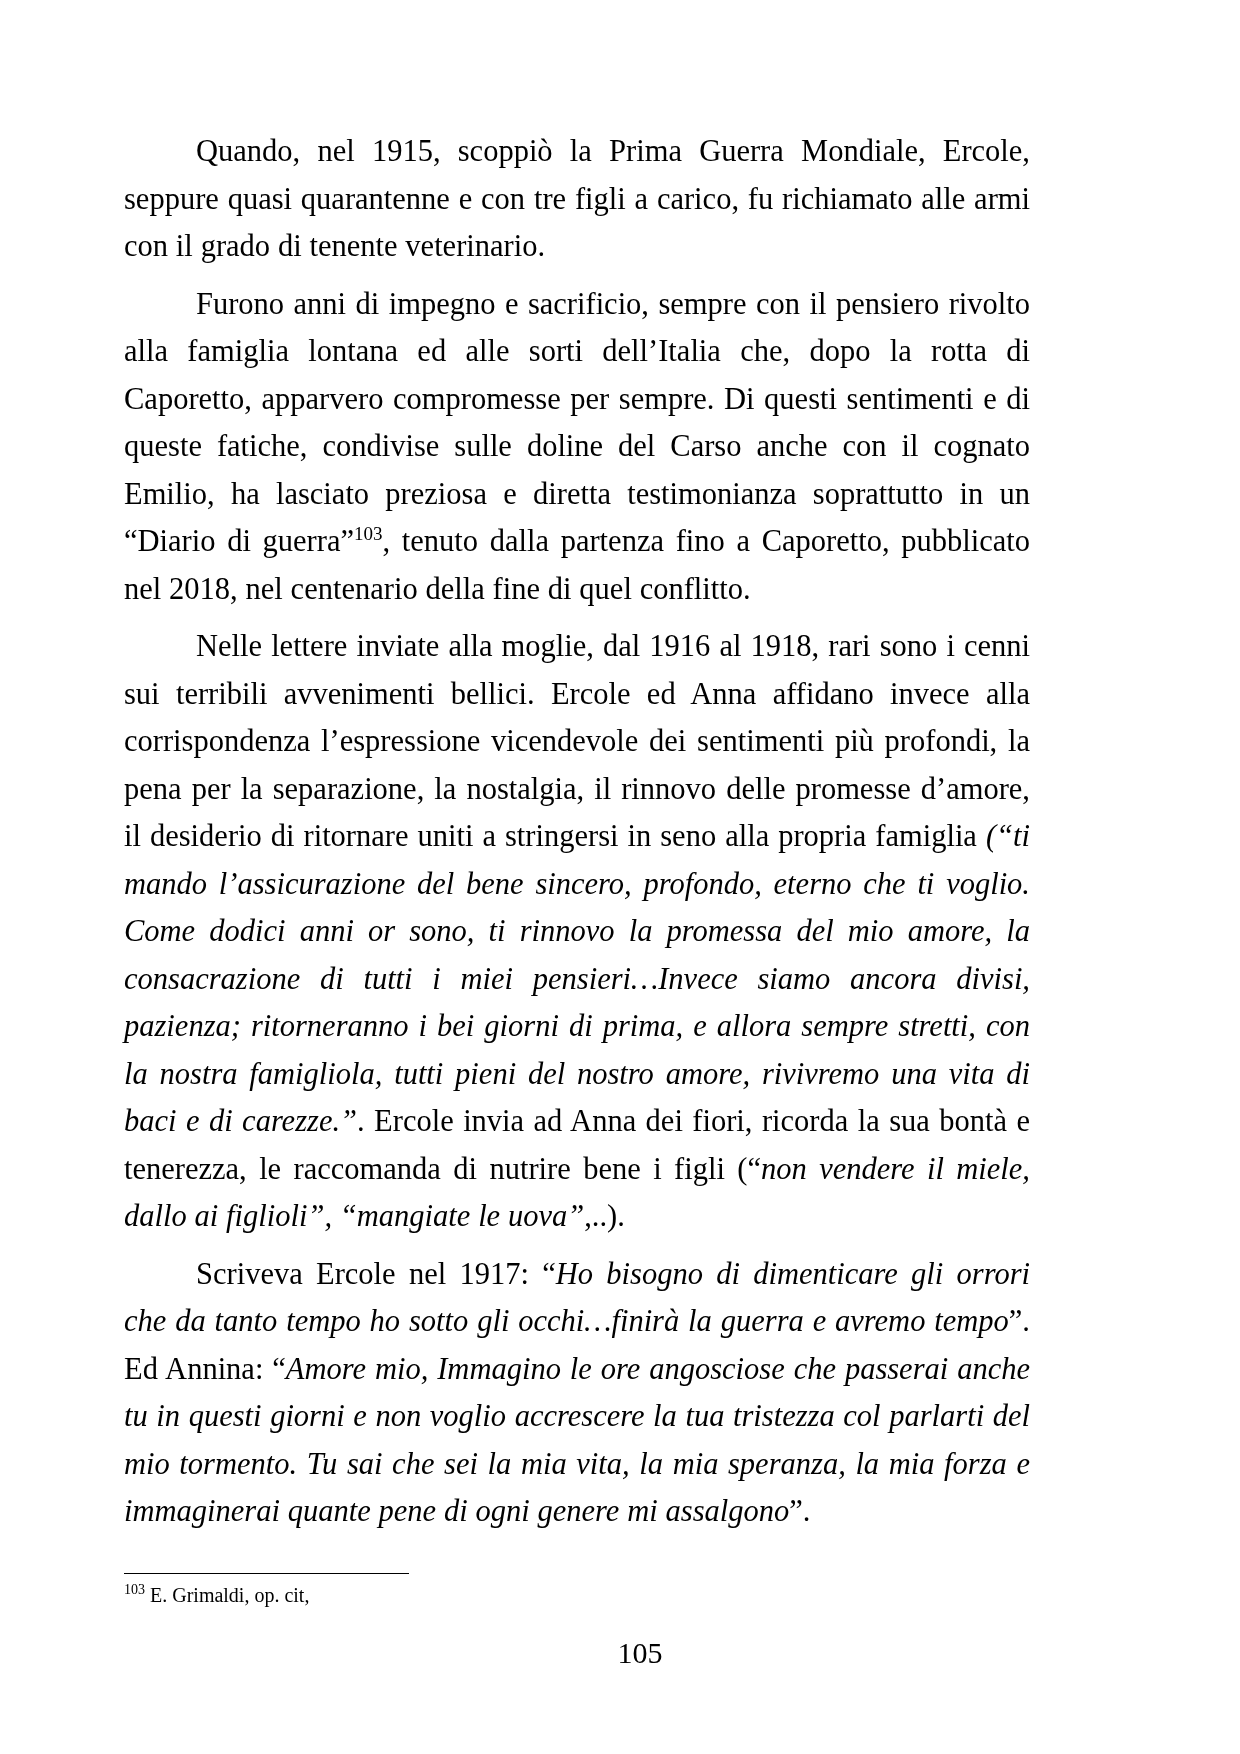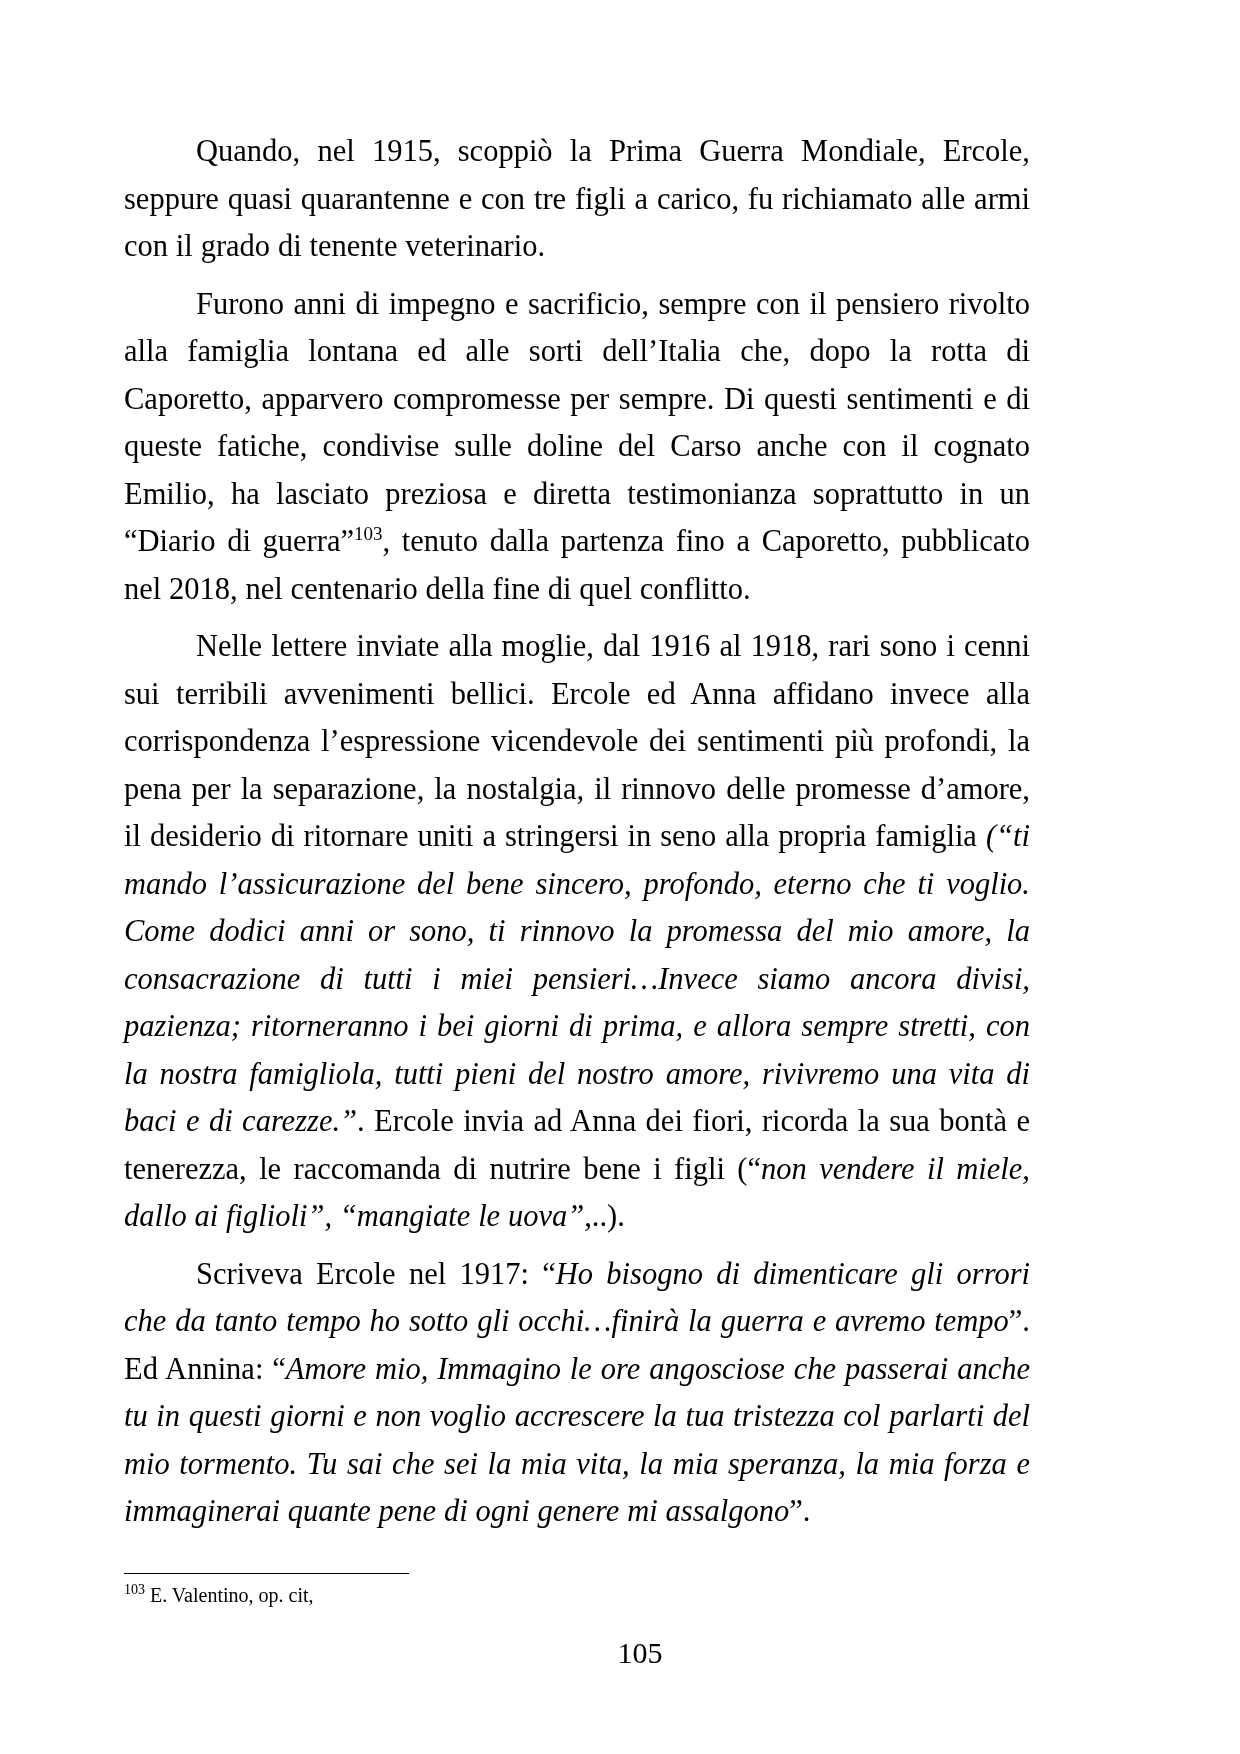--- a/index.html
+++ b/index.html
@@ -98,18 +98,18 @@
 
     <p class="para">
       <span>Scriveva Ercole nel 1917: “</span><em>Ho bisogno di dimenticare gli orrori che da tanto tempo ho sotto gli occhi…finirà la guerra e avremo tempo</em><span>”. Ed Annina: “</span><em>Amore mio, Immagino le ore angosciose che passerai anche tu in questi giorni e non voglio accrescere la tua tristezza col parlarti del mio tormento. Tu sai che sei la mia vita, la mia speranza, la mia forza e immaginerai quante pene di ogni genere mi assalgono</em><span>”.</span>
     </p>
 
 
   </div>
 
   <div class="footnote-zone">
     <div class="footnote-rule"></div>
-    <p class="footnote-text"><sup>103</sup><span> E. Valentino, op. cit,</span></p>
+    <p class="footnote-text"><sup>103</sup><span> E. Grimaldi, op. cit,</span></p>
   </div>
 
   <div class="page-number">105</div>
 
 </div>
 
 </body></html>

